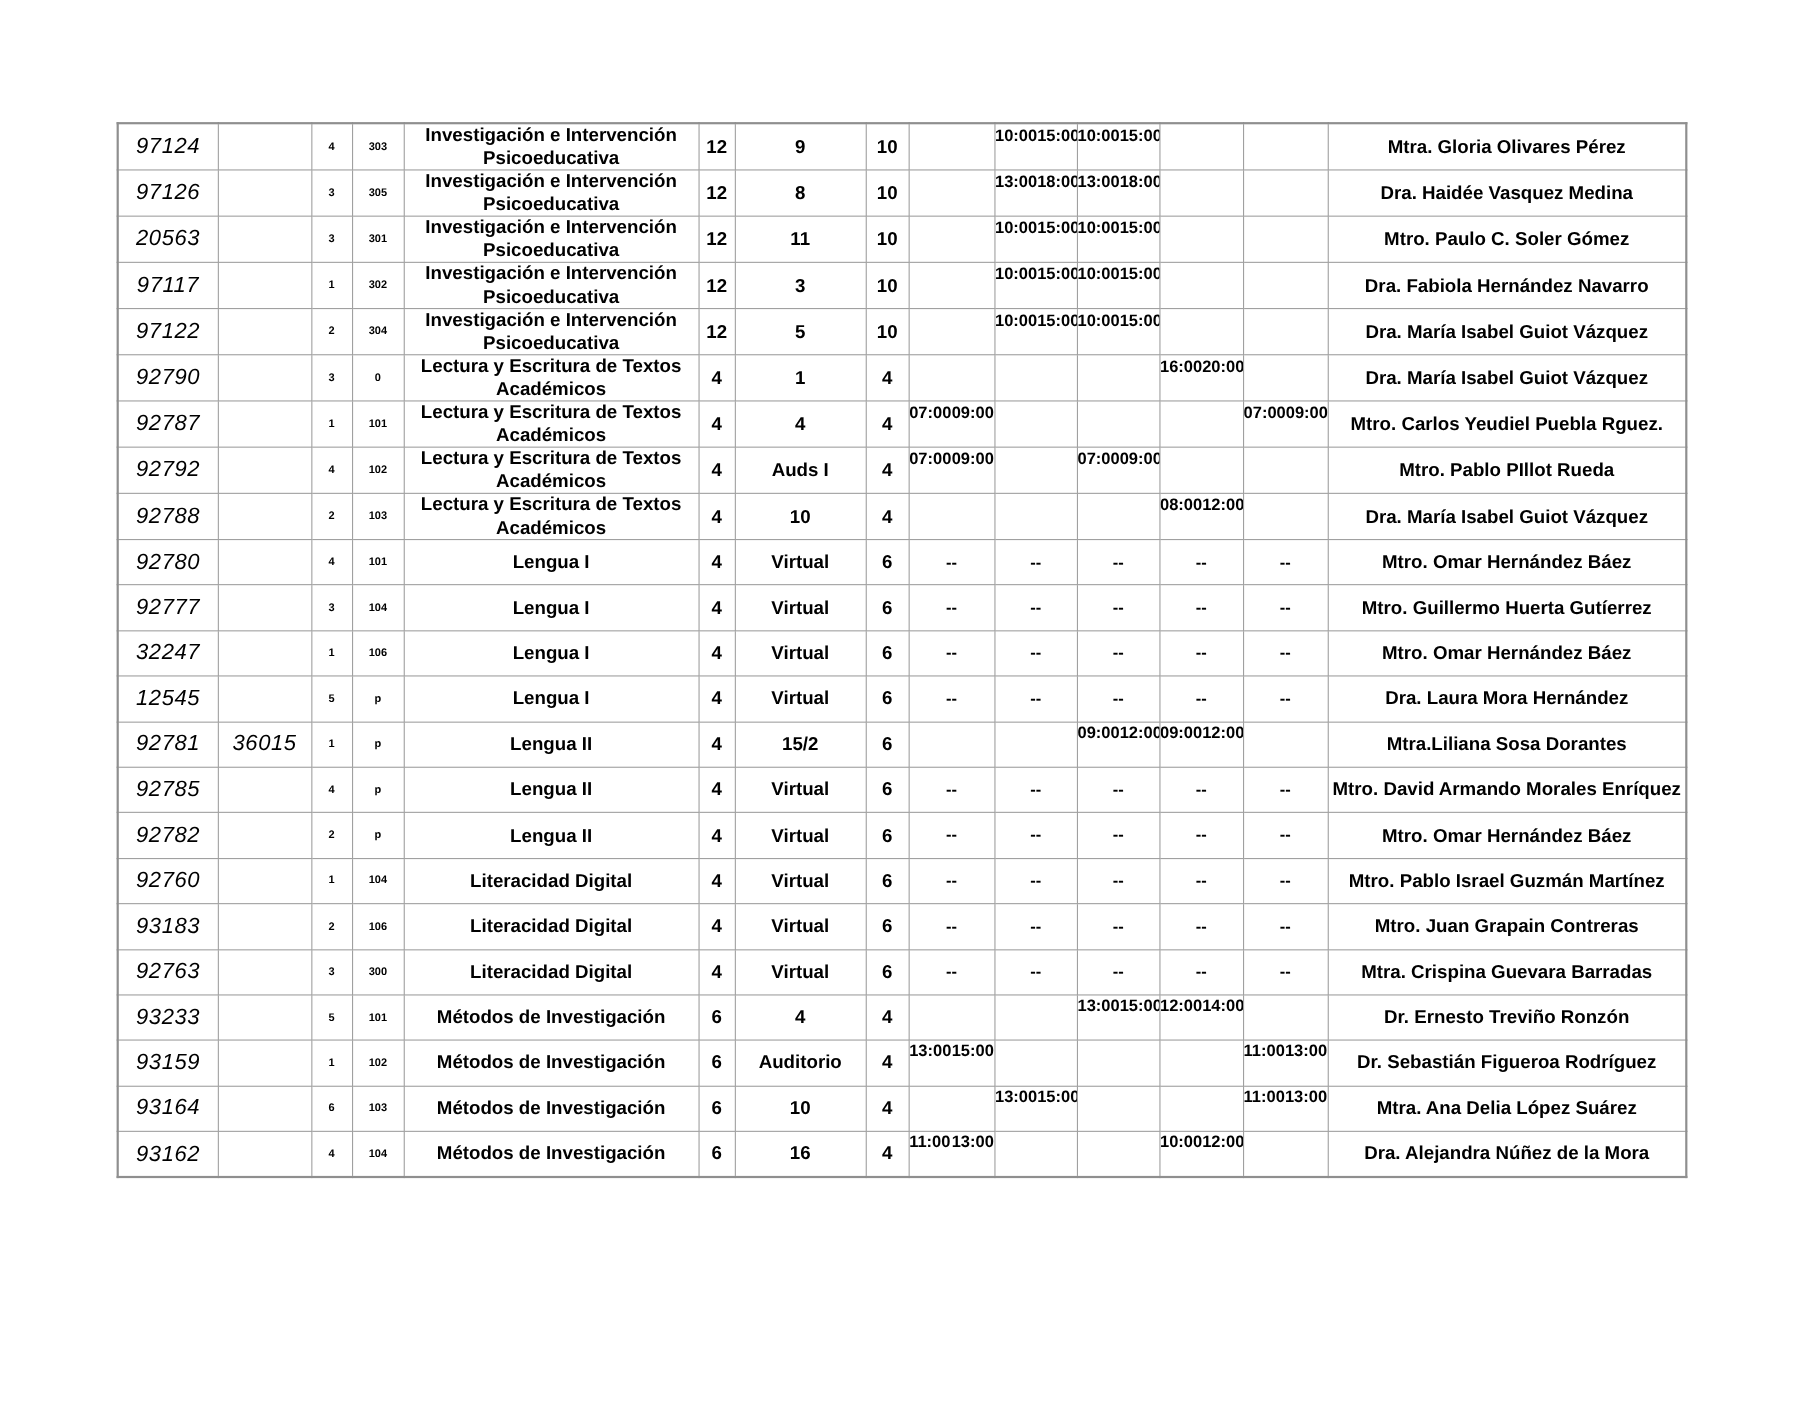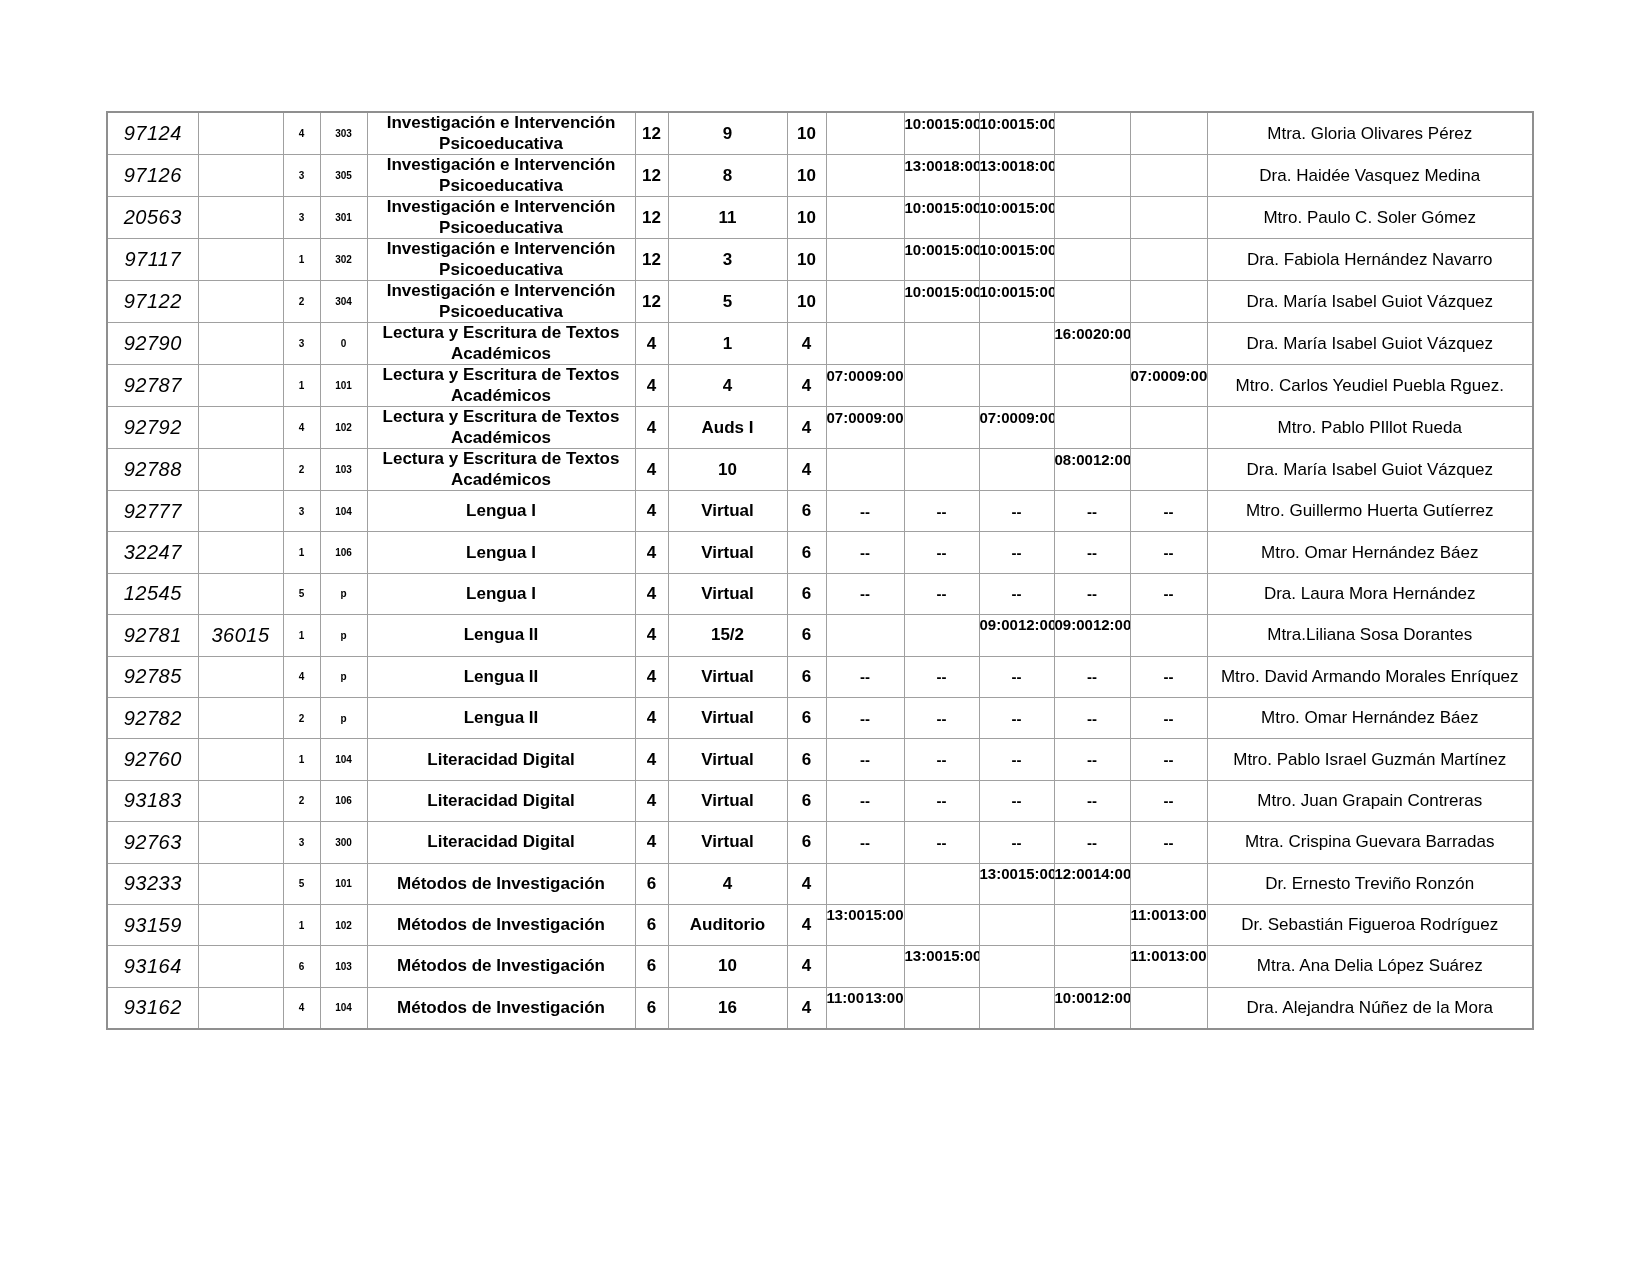--- a/index.html
+++ b/index.html
@@ -19,21 +19,21 @@
     padding:0;margin:0;overflow:hidden;
     vertical-align:middle;text-align:center;
     color:#000;
   }
   td.c-code{font-size:20px;font-weight:400;letter-spacing:.5px;font-style:italic;}
   td.c-small{font-size:10px;font-weight:bold;}
   td.c-name{text-align:left;padding-left:5px;font-size:17px;font-weight:bold;}
   td.c-val{font-size:17px;font-weight:bold;}
   td.c-time{font-size:15px;font-weight:bold;}
   td.c-prof{
-    text-align:left;padding-left:8px;font-size:17px;font-weight:normal;
+    text-align:left;padding-left:8px;font-size:17px;font-weight:bold;
     white-space:nowrap;
   }
   td.c-prof.wrap{white-space:normal;line-height:20px;text-align:center;}
   .pair{
     display:flex;flex-direction:row;justify-content:space-between;
     height:40px;padding:1px 0;box-sizing:border-box;
   }
   .pair span{line-height:18px;display:block;}
   .name2{
     display:flex;flex-direction:column;justify-content:space-between;
@@ -328,20 +328,40 @@
           <td class="c-time">
             <div class="pair">
               <span>08:00</span>
               <span>12:00</span>
             </div>
           </td>
           <td class="c-time"></td>
           <td class="c-prof">Dra. María Isabel Guiot Vázquez</td>
         </tr>
         <tr>
+          <td class="c-code">92780</td>
+          <td class="c-code"></td>
+          <td class="c-small">4</td>
+          <td class="c-small">101</td>
+          <td class="c-name">
+            <div class="name1">
+              <span>Lengua I</span>
+            </div>
+          </td>
+          <td class="c-val">4</td>
+          <td class="c-val">Virtual</td>
+          <td class="c-val">6</td>
+          <td class="c-time dash">--</td>
+          <td class="c-time dash">--</td>
+          <td class="c-time dash">--</td>
+          <td class="c-time dash">--</td>
+          <td class="c-time dash">--</td>
+          <td class="c-prof">Mtro. Omar Hernández Báez</td>
+        </tr>
+        <tr>
           <td class="c-code">92777</td>
           <td class="c-code"></td>
           <td class="c-small">3</td>
           <td class="c-small">104</td>
           <td class="c-name">
             <div class="name1">
               <span>Lengua I</span>
             </div>
           </td>
           <td class="c-val">4</td>

